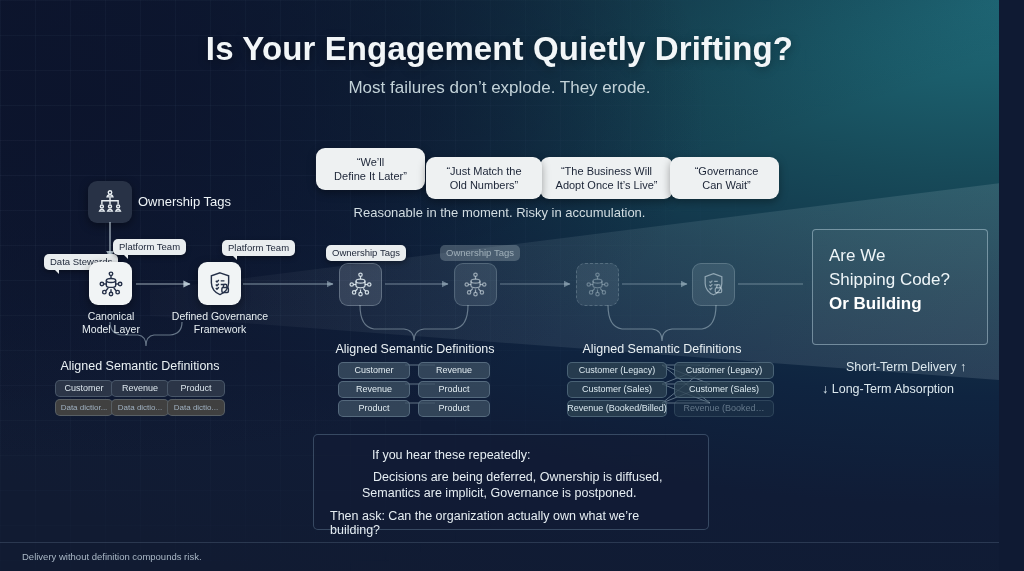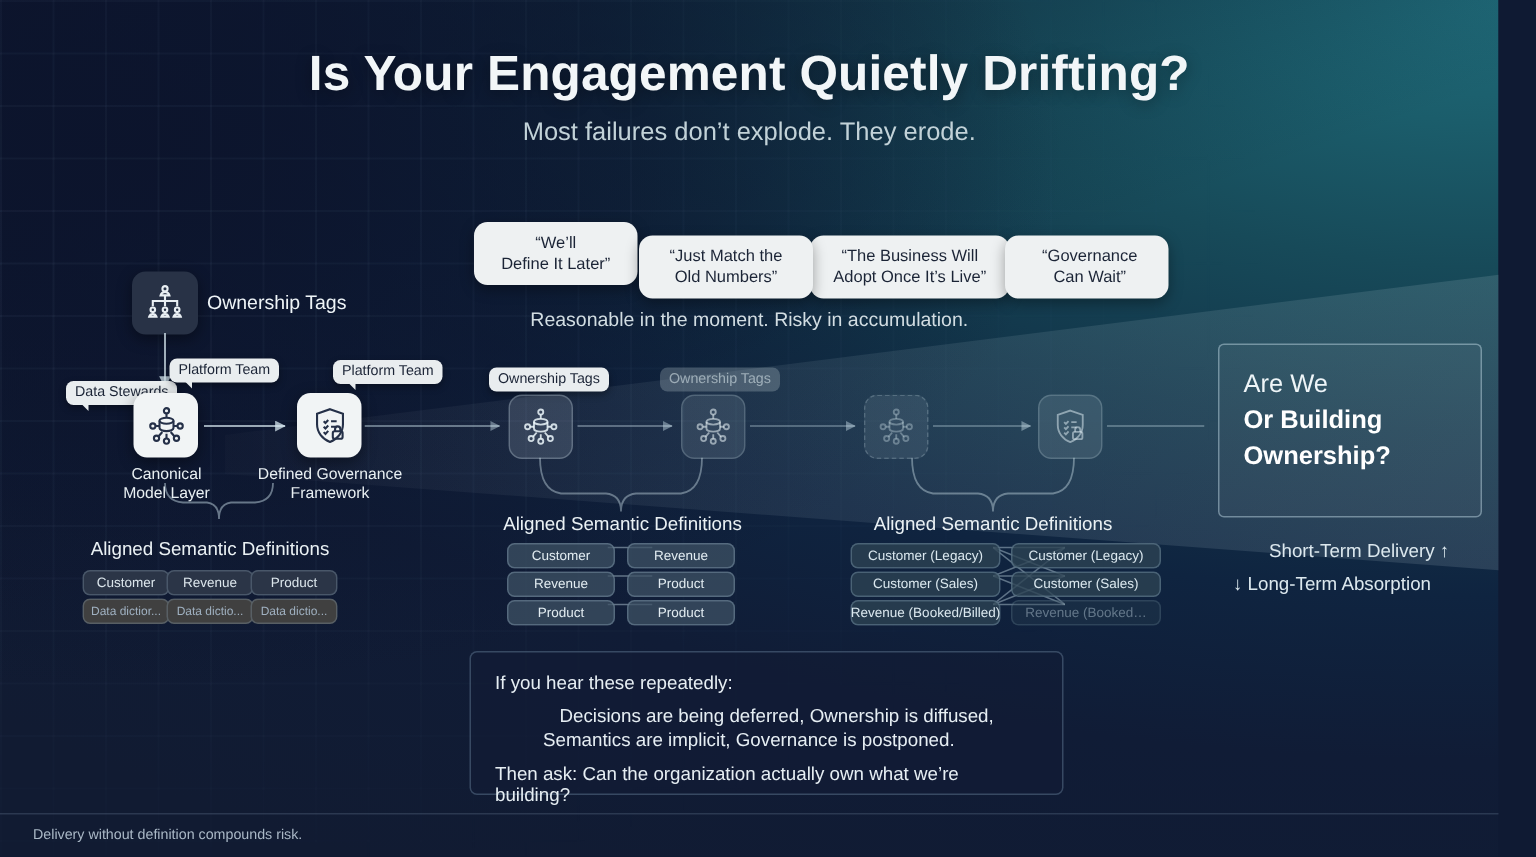--- a/index.html
+++ b/index.html
@@ -109,21 +109,21 @@
   .callout .l.b{font-weight:bold;color:#ffffff;}
   .kpi{position:absolute;font-size:12.5px;color:#dce8ee;white-space:nowrap;}
 
   
   .bottombox{
     position:absolute;left:313px;top:434px;width:396px;height:96px;
     border:1px solid rgba(130,160,185,.35);border-radius:5px;
     background:rgba(18,28,52,.55);
     box-sizing:border-box;padding:13px 16px;
   }
-  .bb-h{font-size:12.5px;color:#e6eef3;}
+  .bb-h{font-size:12.5px;color:#e6eef3;margin-left:42px;}
   .bb-i{font-size:12.5px;color:#e6eef3;margin-left:43px;line-height:16px;margin-top:7px;}
   .bb-f{font-size:12.5px;color:#e6eef3;margin-top:8px;}
 
   
   .footrule{position:absolute;left:0;top:542px;width:1024px;height:1px;background:rgba(150,175,200,.20);}
   .foot{position:absolute;left:22px;top:551px;font-size:9.5px;color:#aab8c6;}
 </style>
 </head>
 <body>
 
@@ -412,22 +412,22 @@
     </div>
   <div class="defchip t3" style="left:674px;top:381px;width:90px;">
     <span>Customer (Sales)</span>
     </div>
   <div class="defchip fade" style="left:674px;top:400px;width:90px;">
     <span>Revenue (Booked…</span>
     </div>
 
   <div class="callout">
     <div class="l">Are We</div>
+    <div class="l">Shipping Code?</div>
     <div class="l b">Or Building</div>
-    <div class="l b">Ownership?</div>
   </div>
   <div class="kpi" style="left:846px;top:360px;">Short-Term Delivery ↑</div>
   <div class="kpi" style="left:822px;top:382px;">↓ Long-Term Absorption</div>
 
   <div class="bottombox">
     <div class="bb-h">If you hear these repeatedly:</div>
     <div class="bb-i">Decisions are being deferred, Ownership is diffused,</div>
     <div class="bb-i" style="margin-top:0;margin-left:32px;">Semantics are implicit, Governance is postponed.</div>
     <div class="bb-f">Then ask: Can the organization actually own what we’re building?</div>
   </div>

